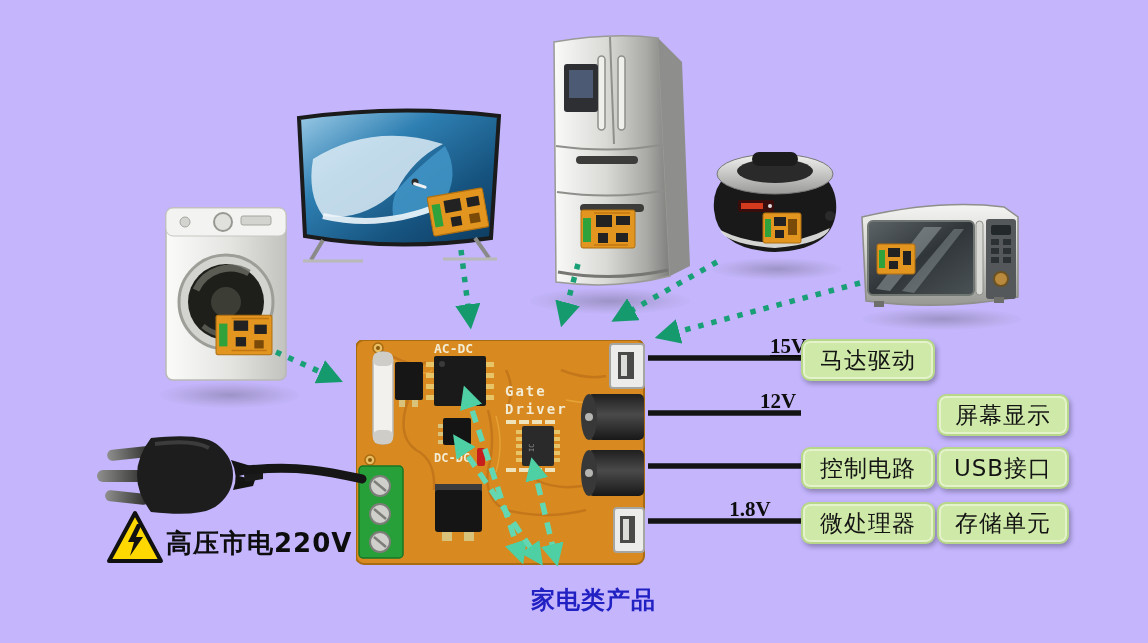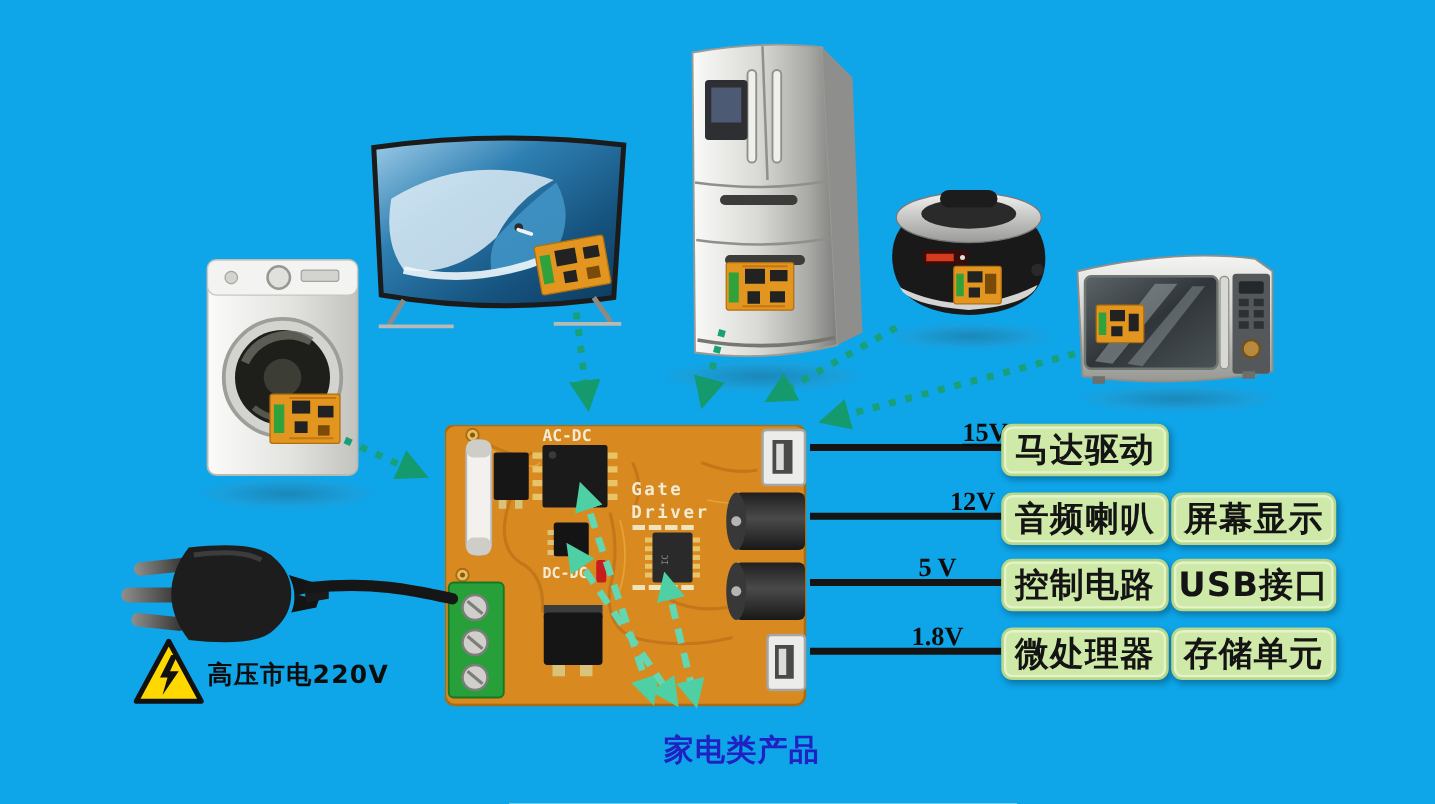--- a/index.html
+++ b/index.html
@@ -1,37 +1,37 @@
 <!DOCTYPE html>
 <html><head>
 <meta charset="utf-8">
 <style>
   html,body{margin:0;padding:0;background:#fff;font-family:"DejaVu Sans","Liberation Sans",sans-serif;}
-  #canvas{position:relative;width:1148px;height:643px;background:#0ea5e9;overflow:hidden;}
+  #canvas{position:relative;width:1148px;height:643px;background:#c4b5fd;overflow:hidden;}
   .abs{position:absolute;}
   .floor-shadow{position:absolute;background:radial-gradient(ellipse at center, rgba(60,60,60,.28), rgba(120,120,120,.10) 55%, transparent 75%);border-radius:50%;}
   .target-box{
     position:absolute;height:38px;width:130px;
     background:#cfe9a8;border:2px solid #b7d789;border-radius:9px;
     box-shadow:2px 3px 5px rgba(0,0,0,.28), inset 0 0 0 2px #e4f3cb;
     display:flex;align-items:center;justify-content:center;
-    font-size:27px;font-weight:bold;color:#141414;letter-spacing:1px;
+    font-size:23px;font-weight:normal;color:#141414;letter-spacing:1px;
   }
   .volt-label{
     position:absolute;width:120px;text-align:center;
     font-family:"Liberation Serif","DejaVu Serif",serif;
     font-weight:bold;font-size:21px;color:#0d0d0d;
   }
   .bottom-label{
     position:absolute;left:486px;top:584px;width:170px;text-align:right;
     font-size:24px;font-weight:bold;color:#2121c3;letter-spacing:1px;
   }
   .warning-text{
     position:absolute;left:166px;top:526px;
-    font-size:20px;font-weight:bold;color:#0d0d0d;letter-spacing:1px;
+    font-size:26px;font-weight:bold;color:#0d0d0d;letter-spacing:1px;
   }
   svg{display:block;}
 </style>
 </head>
 <body>
 
 <div id="canvas">
 
   <div class="abs" style="left:163px;top:198px;width:128px;height:188px;">
     <svg viewBox="0 0 128 188" width="128" height="188">
@@ -388,26 +388,24 @@
 
     <g stroke="#63d7b2" stroke-width="5.5" fill="none" stroke-dasharray="12 8">
       <path d="M466,392 L521,558" marker-start="url(#ahT)" marker-end="url(#ahT)"></path>
       <path d="M457,440 L539,560" marker-start="url(#ahT)" marker-end="url(#ahT)"></path>
       <path d="M533,464 L556,560" marker-start="url(#ahT)" marker-end="url(#ahT)"></path>
     </g>
   </svg>
 
   <div class="volt-label" style="left:728px;top:334px;text-decoration:underline;">15V</div>
   <div class="volt-label" style="left:718px;top:389px;">12V</div>
-  <div class="volt-label" style="left:690px;top:442px;">5 V</div>
   <div class="volt-label" style="left:690px;top:497px;">1.8V</div>
 
   <div class="target-box" style="left:801px;top:339px;">马达驱动</div>
 
-  <div class="target-box" style="left:801px;top:394px;">音频喇叭</div>
   <div class="target-box" style="left:937px;top:394px;width:128px;">屏幕显示</div>
 
   <div class="target-box" style="left:801px;top:447px;">控制电路</div>
   <div class="target-box" style="left:937px;top:447px;width:128px;">USB接口</div>
 
   <div class="target-box" style="left:801px;top:502px;">微处理器</div>
   <div class="target-box" style="left:937px;top:502px;width:128px;text-align:center;">存储单元</div>
 
   <div class="bottom-label">家电类产品</div>
 

